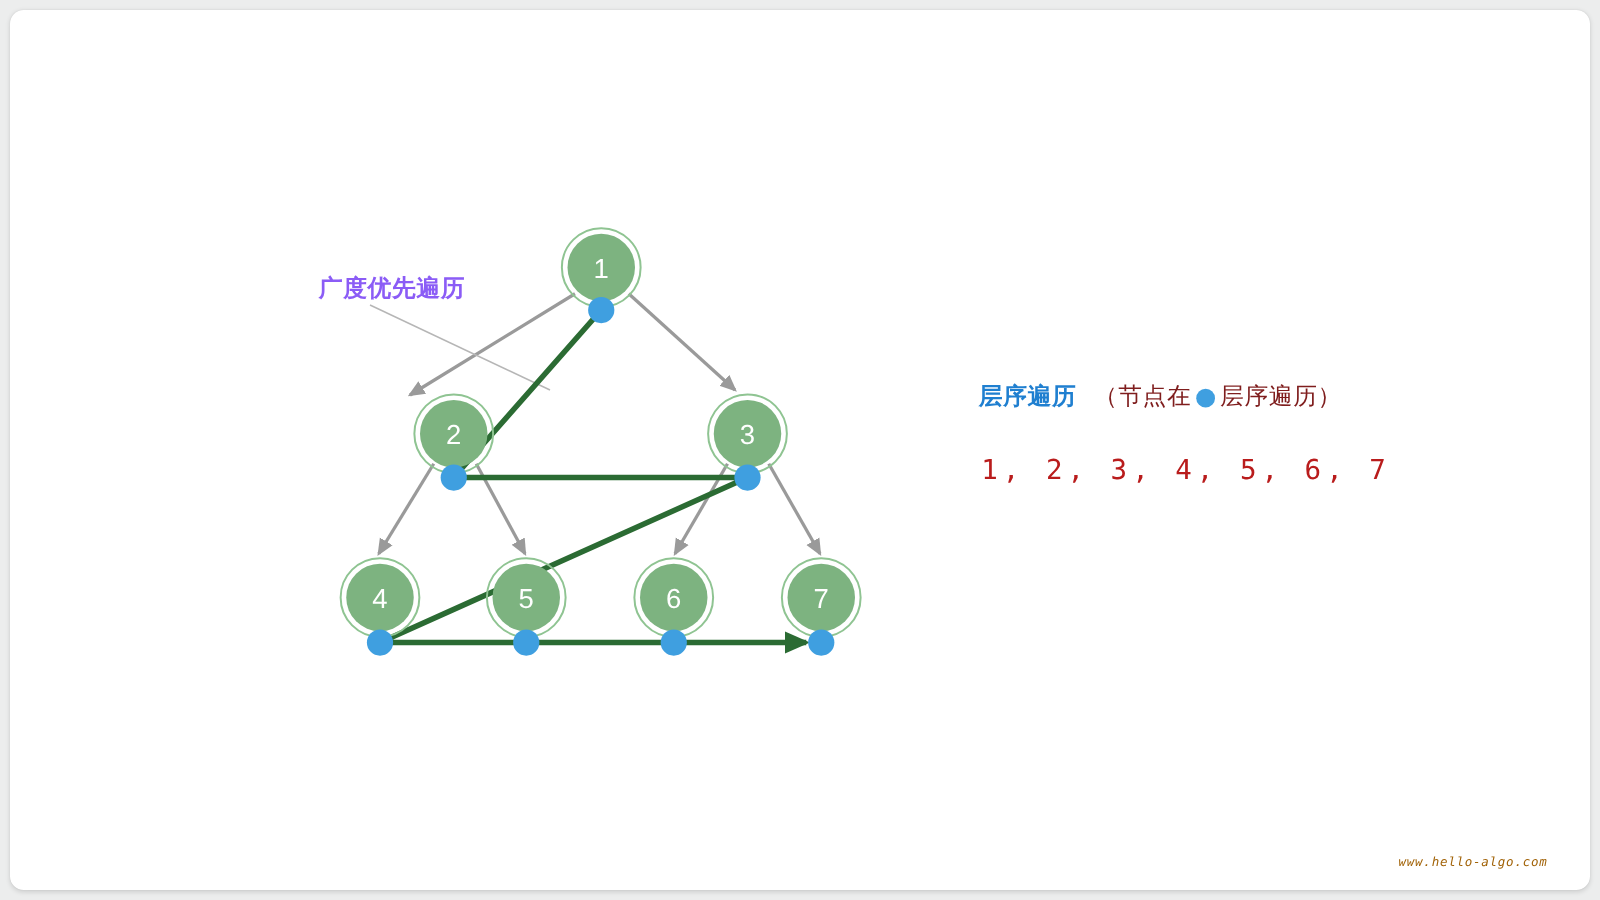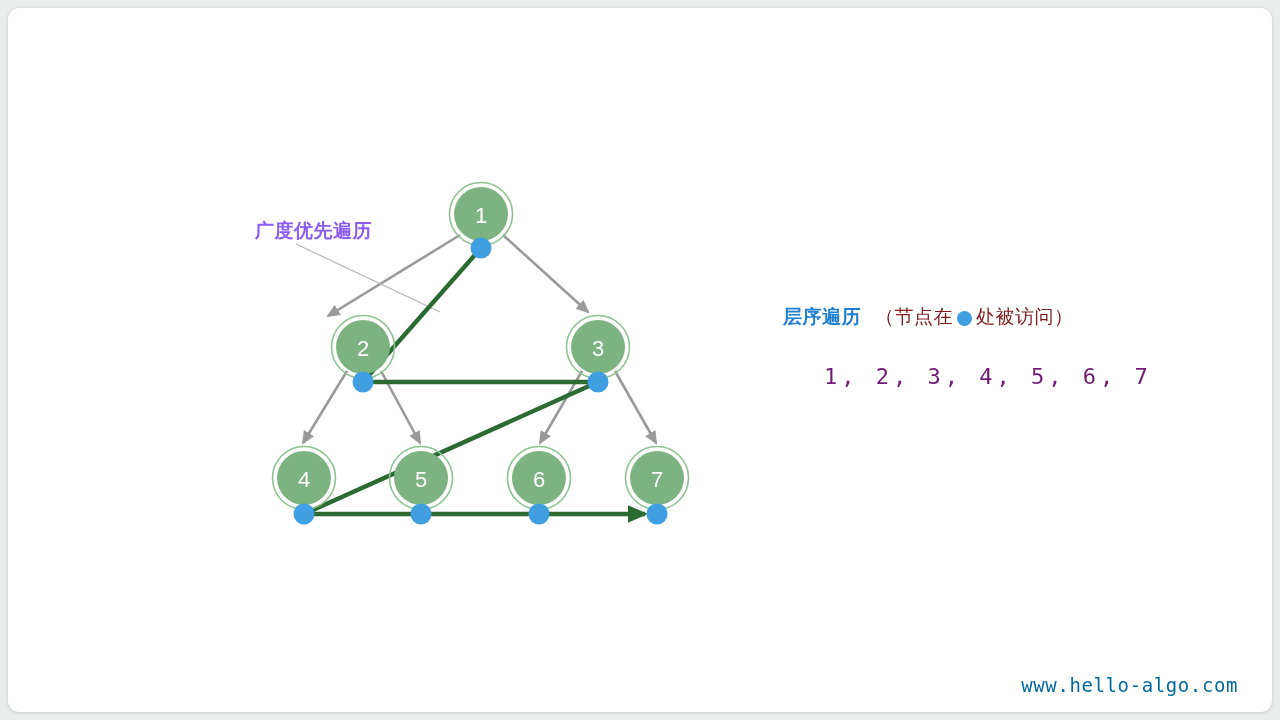--- a/index.html
+++ b/index.html
@@ -80,36 +80,37 @@
     width: 15px;
     height: 15px;
     border-radius: 50%;
     background: #3f9fe0;
     margin: 0 4px;
     position: relative;
     top: 1px;
   }
   .sequence {
     position: absolute;
-    left: 824px;
+    left: 785px;
     top: 364px;
     font-family: "DejaVu Sans Mono", monospace;
     font-size: 22px;
-    color: #701a75;
+    color: #b91c1c;
     letter-spacing: 4px;
     white-space: nowrap;
   }
   .watermark {
     position: absolute;
     right: 42px;
     bottom: 24px;
     font-family: "DejaVu Sans Mono", monospace;
-    font-size: 19px;
-    color: #0369a1;
+    font-size: 10px;
+    color: #a16207;
     letter-spacing: 0.6px;
+    font-style: italic;
   }
 </style>
 </head>
 <body>
 
 <div id="card">
   <div id="stage">
 
     <svg class="diagram" viewBox="0 0 1280 720">
       <defs>
@@ -185,21 +186,21 @@
       </g>
     </svg>
 
     <div class="bfs-caption">广度优先遍历</div>
 
     <div class="legend">
       <span class="legend-title">层序遍历</span>
       <span class="legend-note">
         <span>（节点在</span>
         <span class="legend-dot"></span>
-        <span>处被访问）</span>
+        <span>层序遍历）</span>
       </span>
     </div>
 
     <div class="sequence">1, 2, 3, 4, 5, 6, 7</div>
 
     <div class="watermark">www.hello-algo.com</div>
   </div>
 </div>
 
 </body></html>

